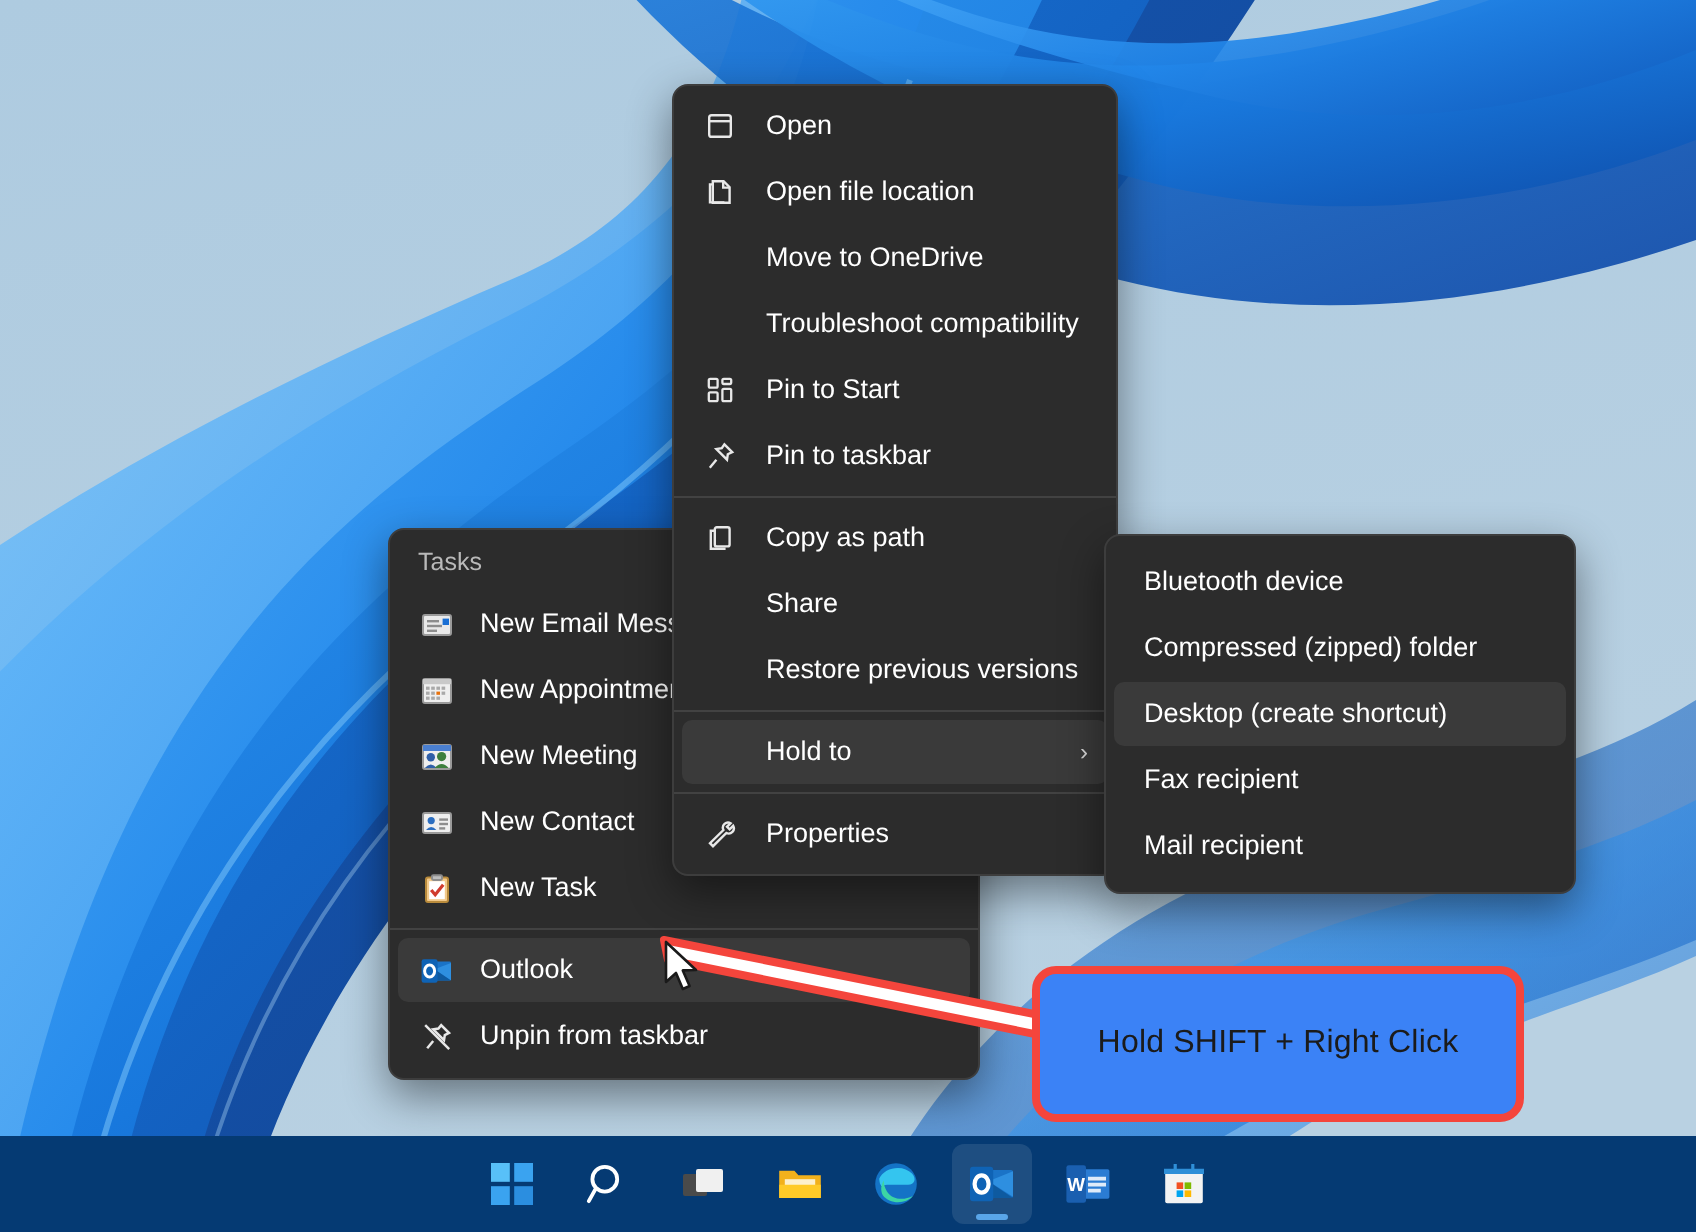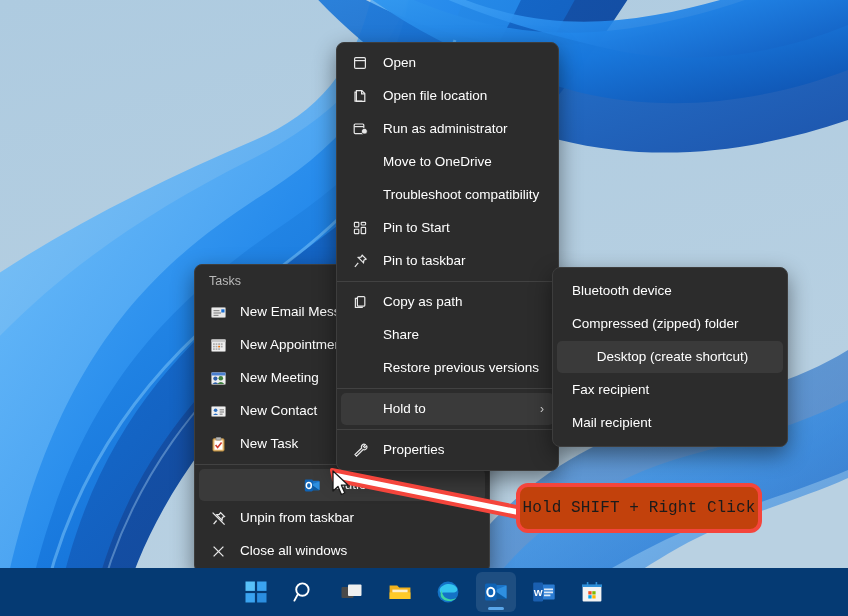--- a/index.html
+++ b/index.html
@@ -42,21 +42,21 @@
   .menu-item {
     display: flex;
     align-items: center;
     height: 32px;
     margin: 1px 4px;
     padding: 0 10px;
     border-radius: 5px;
     white-space: nowrap;
     cursor: default;
   }
-  .menu-item.highlight { background: #3a3a3a; justify-content: center; }
+  .menu-item.highlight { background: #3a3a3a; }
   .menu-item .ic {
     width: 18px;
     height: 18px;
     margin-right: 14px;
     flex: 0 0 18px;
     display: flex;
     align-items: center;
     justify-content: center;
   }
   .menu-item .ic.empty { visibility: hidden; }
@@ -116,29 +116,28 @@
     z-index: 45;
     pointer-events: none;
   }
 
   
   #callout {
     position: absolute;
     left: 516px;
     top: 483px;
     width: 246px;
-    height: 50px;
-    background: #c2410c;
+    height: 78px;
+    background: #3b82f6;
     border: 4px solid #f4453c;
     border-radius: 12px;
     z-index: 50;
     display: flex;
     align-items: center;
     justify-content: center;
-    font-family: Liberation Mono, monospace;
   }
   #callout .txt {
     font-size: 16px;
     color: #1b1b1b;
     letter-spacing: .1px;
   }
 
   
   #cursor {
     position: absolute;
@@ -352,28 +351,20 @@
       <span class="ic">
         <svg width="17" height="17" viewBox="0 0 17 17" fill="none" stroke="#e8e8e8" stroke-width="1.25">
           <path d="M10.6 2.6 l3.9 3.9 -2.1 1 -0.4 2.6 -5.4 -5.4 2.6 -0.4 z"></path>
           <path d="M6.6 10.5 l-3 3.6"></path>
           <path d="M2.6 2.6 l12 12" stroke-width="1.25"></path>
         </svg>
       </span>
       <span class="lbl">Unpin from taskbar</span>
     </div>
 
-    <div class="menu-item">
-      <span class="ic">
-        <svg width="17" height="17" viewBox="0 0 17 17" stroke="#e8e8e8" stroke-width="1.3">
-          <path d="M3.6 3.6 l9.8 9.8 M13.4 3.6 l-9.8 9.8"></path>
-        </svg>
-      </span>
-      <span class="lbl">Close all windows</span>
-    </div>
   </div>
 
   <div class="menu" id="contextmenu">
 
     <div class="menu-item">
       <span class="ic">
         <svg width="16" height="16" viewBox="0 0 16 16" fill="none" stroke="#e8e8e8" stroke-width="1.2">
           <rect x="2.6" y="2.6" width="10.8" height="10.8" rx="1.2"></rect>
           <path d="M2.6 5.6 h10.8"></path>
         </svg>
@@ -385,30 +376,20 @@
       <span class="ic">
         <svg width="16" height="16" viewBox="0 0 16 16" fill="none" stroke="#e8e8e8" stroke-width="1.2">
           <path d="M4.4 2.6 h5.4 l3 3 v7.8 h-8.4 z"></path>
           <path d="M9.6 2.6 v3.2 h3.2"></path>
           <path d="M4.4 4.2 h-1.4 v9 h7.2"></path>
         </svg>
       </span>
       <span class="lbl">Open file location</span>
     </div>
 
-    <div class="menu-item">
-      <span class="ic">
-        <svg width="16" height="16" viewBox="0 0 16 16" fill="none" stroke="#e8e8e8" stroke-width="1.2">
-          <rect x="2.2" y="3" width="9.6" height="9.6" rx="1"></rect>
-          <path d="M2.2 5.6 h9.6"></path>
-          <path d="M12.4 7.4 c1.9 0 2.9 1.3 2.9 3 0 1.6-1 2.6-2.9 2.6 -1.9 0-2.9-1-2.9-2.6 0-1.7 1-3 2.9-3 z" fill="#e8e8e8" stroke="#2c2c2c" stroke-width=".9"></path>
-        </svg>
-      </span>
-      <span class="lbl">Run as administrator</span>
-    </div>
 
 
     <div class="menu-item">
       <span class="ic empty"></span>
       <span class="lbl">Move to OneDrive</span>
     </div>
 
     <div class="menu-item">
       <span class="ic empty"></span>
       <span class="lbl">Troubleshoot compatibility</span>

